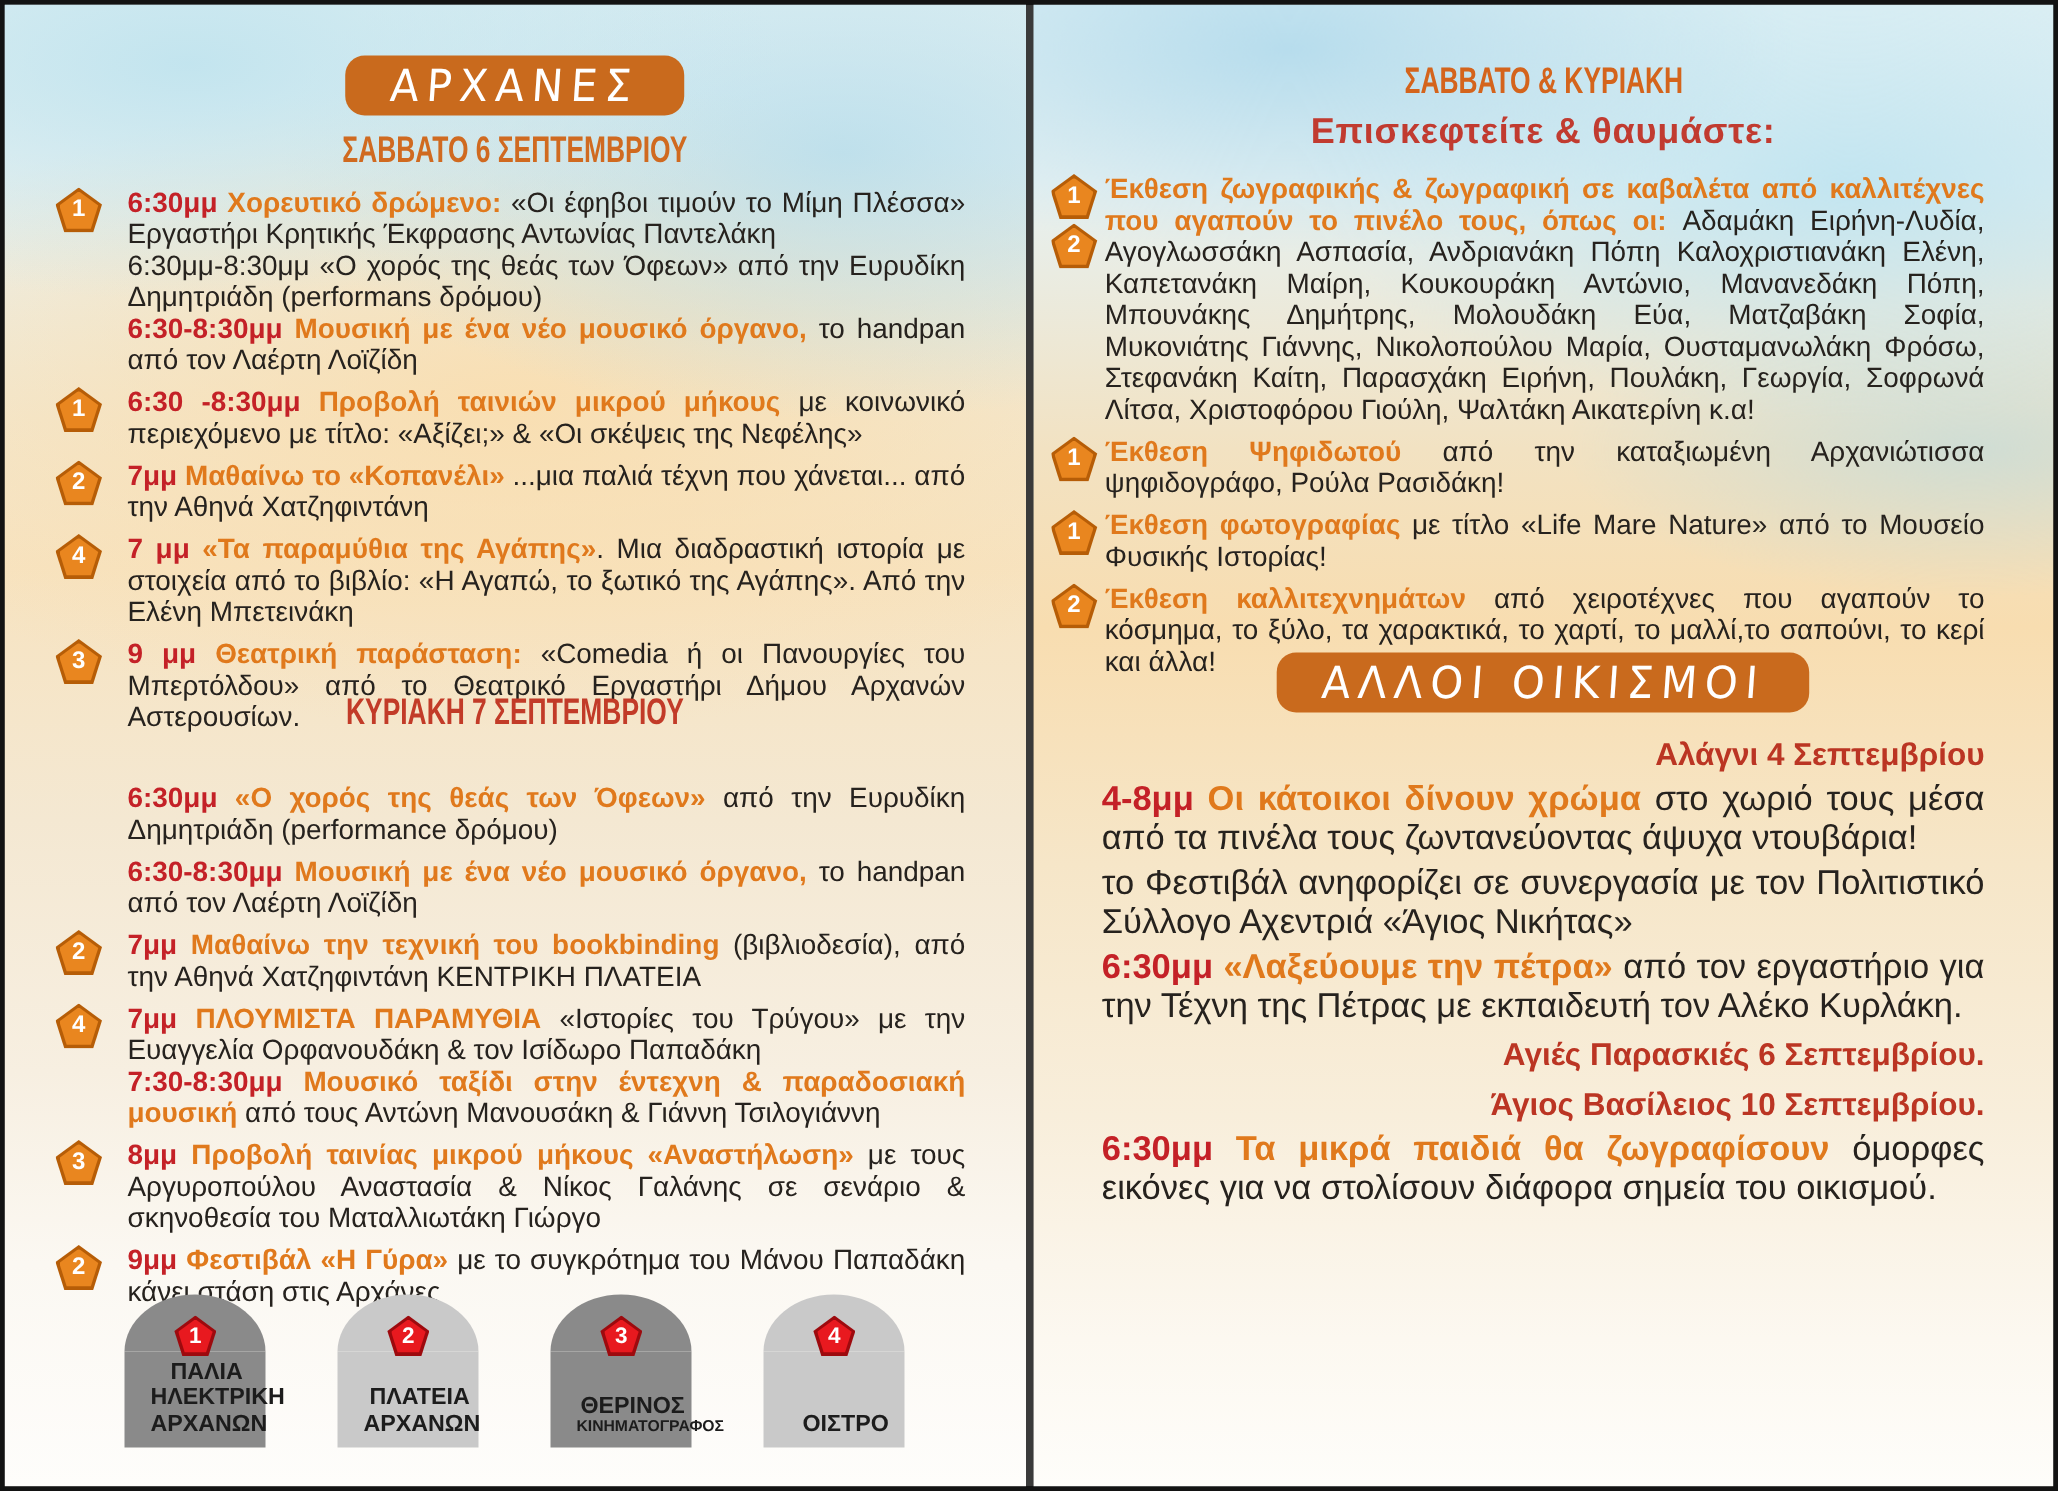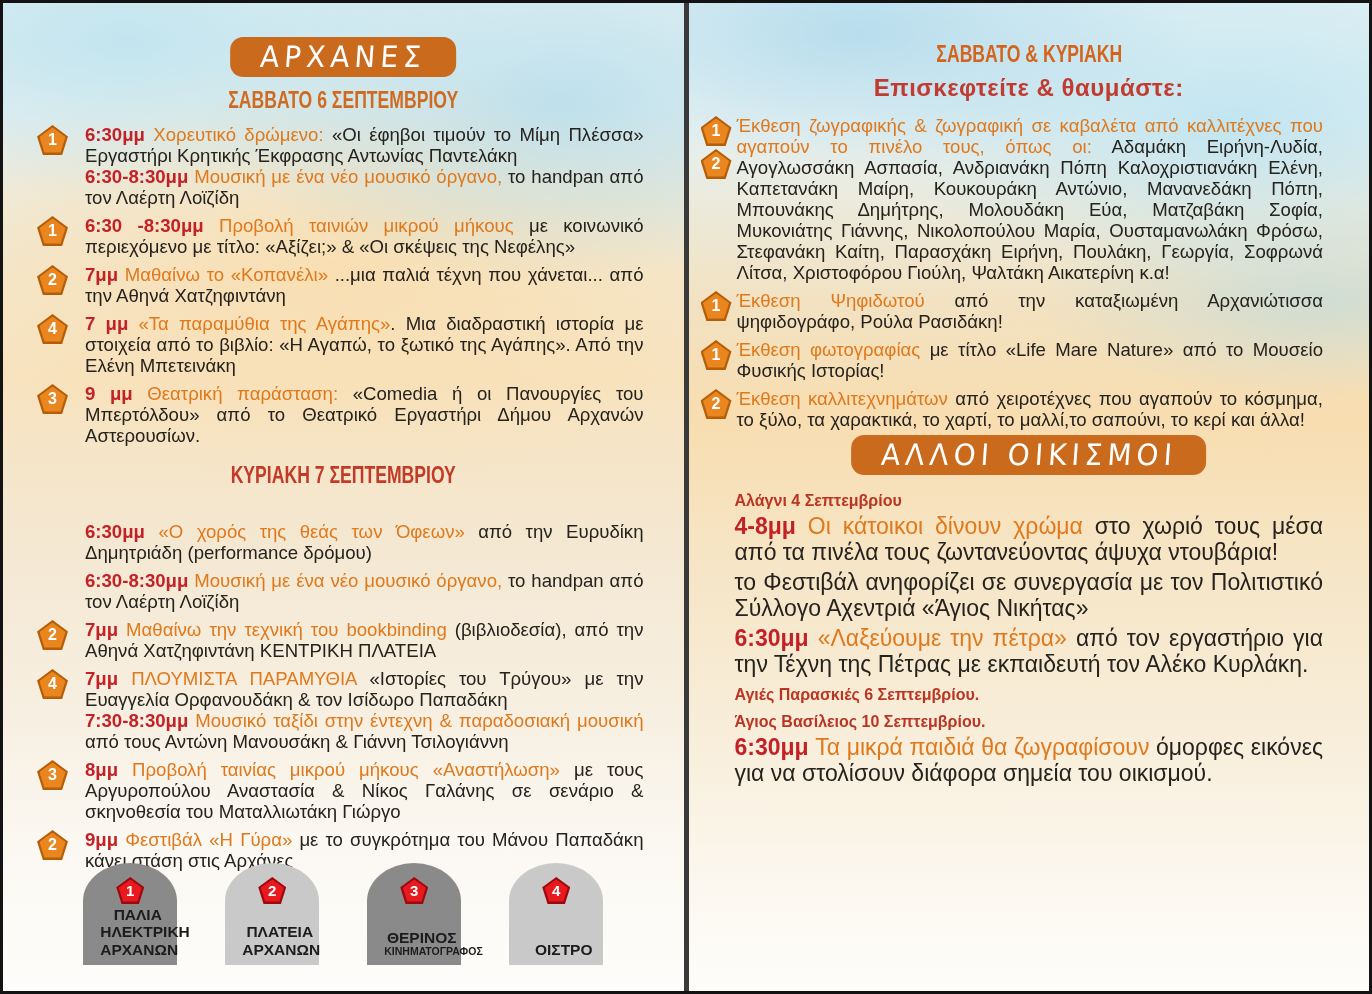--- a/index.html
+++ b/index.html
@@ -37,24 +37,24 @@
   .events-sun{position:absolute;top:502px;left:34px;right:40px;margin-top:16px;}
   .events-right{position:absolute;top:112px;left:12px;right:46px;}
   .sections{position:absolute;top:489px;left:46px;right:46px;}
 
   .event{display:flex;margin-bottom:7px;}
   .badge-col{width:48px;flex:none;display:flex;flex-direction:column;gap:3px;padding-top:1px;align-items:flex-start;}
   .events-right .badge-col{width:36px;}
   .event-text{flex:1;}
   .event-line{text-align:justify;font-size:18.6px;line-height:1.13;}
   .seg-time{color:#c42127;font-weight:bold;}
-  .seg-title{color:#e0791c;font-weight:normal;}
+  .seg-title{color:#e0791c;font-weight:bold;}
   .seg-body{color:#26221e;}
 
-  .sec-heading{text-align:left;color:#bb3523;font-weight:bold;font-size:16px;margin:9px 0 3px;}
+  .sec-heading{text-align:right;color:#bb3523;font-weight:bold;font-size:21px;margin:9px 0 3px;}
   .sec-heading:first-child{margin-top:0;}
   .sec-para{text-align:justify;font-size:23px;line-height:1.13;margin-bottom:4px;}
 
   .penta{position:relative;display:inline-flex;align-items:center;justify-content:center;
          width:31px;height:30px;flex:none;}
   .penta::before{content:"";position:absolute;inset:0;background:var(--pb);
          clip-path:polygon(50% 0%,100% 38%,81% 100%,19% 100%,0% 38%);}
   .penta::after{content:"";position:absolute;inset:2.5px;background:var(--pf);
          clip-path:polygon(50% 0%,100% 38%,81% 100%,19% 100%,0% 38%);}
   .penta-num{position:relative;z-index:1;color:#fff;font-weight:bold;font-size:16px;line-height:1;}
@@ -86,20 +86,21 @@
     <div class="dh dh-sat">ΣΑΒΒΑΤΟ 6 ΣΕΠΤΕΜΒΡΙΟΥ</div>
     <div class="events events-sat">
         <div class="event">
           <div class="badge-col">
             <span class="penta penta-orange">
               <span class="penta-num">1</span>
             </span>
           </div>
           <div class="event-text">
             <div class="event-line"><span class="seg-time">6:30μμ </span><span class="seg-title">Χορευτικό δρώμενο: </span><span class="seg-body">«Οι έφηβοι τιμούν το Μίμη Πλέσσα» Εργαστήρι Κρητικής Έκφρασης Αντωνίας Παντελάκη</span></div>
+            <div class="event-line"><span class="seg-body">6:30μμ-8:30μμ «Ο χορός της θεάς των Όφεων» από την Ευρυδίκη Δημητριάδη (performans δρόμου)</span></div>
             <div class="event-line"><span class="seg-time">6:30-8:30μμ </span><span class="seg-title">Μουσική με ένα νέο μουσικό όργανο, </span><span class="seg-body">το handpan από τον Λαέρτη Λοϊζίδη</span></div>
           </div>
         </div>
         <div class="event">
           <div class="badge-col">
             <span class="penta penta-orange">
               <span class="penta-num">1</span>
             </span>
           </div>
           <div class="event-text">

